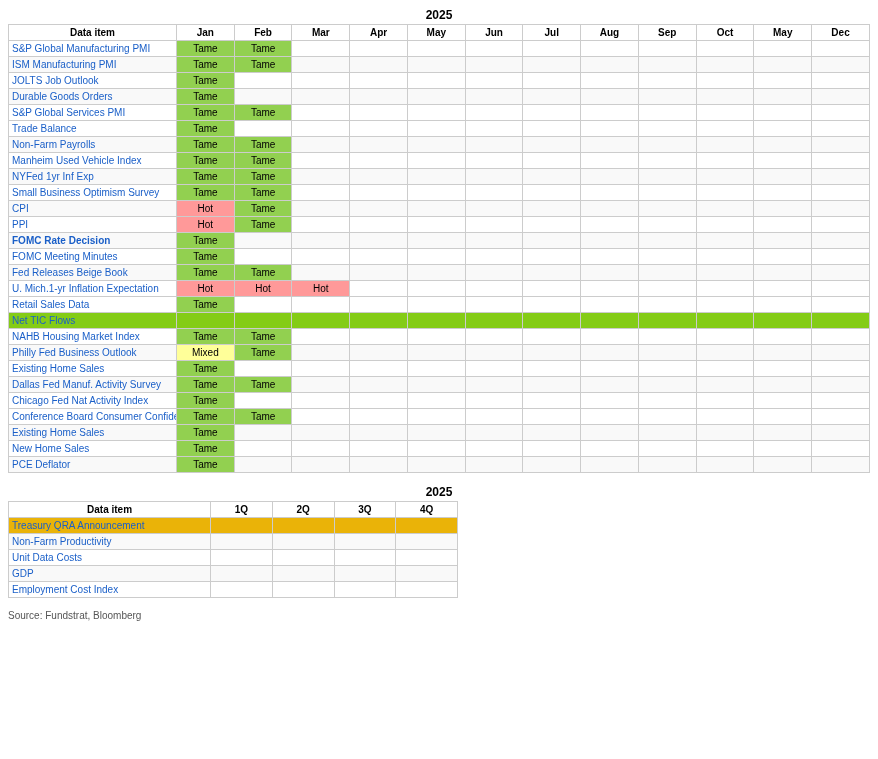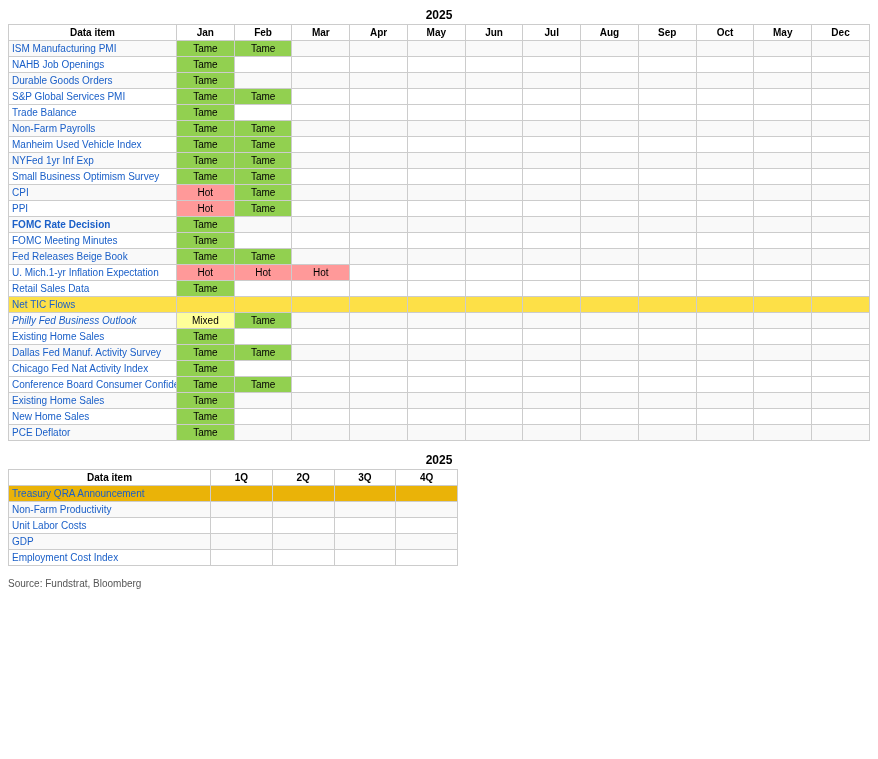--- a/index.html
+++ b/index.html
@@ -80,37 +80,52 @@
         <th style="width: 55px;">Jun</th>
         <th style="width: 55px;">Jul</th>
         <th style="width: 55px;">Aug</th>
         <th style="width: 55px;">Sep</th>
         <th style="width: 55px;">Oct</th>
         <th style="width: 55px;">May</th>
         <th style="width: 55px;">Dec</th>
       </tr>
   </thead>
   <tbody id="main-tbody">
+  <tr style="background: rgb(255, 255, 255);">
+        <td style="color: rgb(26, 95, 200);">S&amp;P Global Manufacturing PMI</td>
+        <td style="text-align: center; background: rgb(146, 208, 80);">Tame</td>
+        <td style="text-align: center; background: rgb(146, 208, 80);">Tame</td>
+        <td style="text-align: center;"></td>
+        <td style="text-align: center;"></td>
+        <td style="text-align: center;"></td>
+        <td style="text-align: center;"></td>
+        <td style="text-align: center;"></td>
+        <td style="text-align: center;"></td>
+        <td style="text-align: center;"></td>
+        <td style="text-align: center;"></td>
+        <td style="text-align: center;"></td>
+        <td style="text-align: center;"></td>
+      </tr>
       <tr style="background: rgb(249, 249, 249);">
         <td style="color: rgb(26, 95, 200);">ISM Manufacturing PMI</td>
         <td style="text-align: center; background: rgb(146, 208, 80);">Tame</td>
         <td style="text-align: center; background: rgb(146, 208, 80);">Tame</td>
         <td style="text-align: center;"></td>
         <td style="text-align: center;"></td>
         <td style="text-align: center;"></td>
         <td style="text-align: center;"></td>
         <td style="text-align: center;"></td>
         <td style="text-align: center;"></td>
         <td style="text-align: center;"></td>
         <td style="text-align: center;"></td>
         <td style="text-align: center;"></td>
         <td style="text-align: center;"></td>
       </tr>
       <tr style="background: rgb(255, 255, 255);">
-        <td style="color: rgb(26, 95, 200);">NAHB Job Openings</td>
+        <td style="color: rgb(26, 95, 200);">JOLTS Job Outlook</td>
         <td style="text-align: center; background: rgb(146, 208, 80);">Tame</td>
         <td style="text-align: center;"></td>
         <td style="text-align: center;"></td>
         <td style="text-align: center;"></td>
         <td style="text-align: center;"></td>
         <td style="text-align: center;"></td>
         <td style="text-align: center;"></td>
         <td style="text-align: center;"></td>
         <td style="text-align: center;"></td>
         <td style="text-align: center;"></td>
@@ -320,37 +335,52 @@
         <td style="text-align: center;"></td>
         <td style="text-align: center;"></td>
         <td style="text-align: center;"></td>
         <td style="text-align: center;"></td>
         <td style="text-align: center;"></td>
         <td style="text-align: center;"></td>
         <td style="text-align: center;"></td>
         <td style="text-align: center;"></td>
         <td style="text-align: center;"></td>
       </tr>
-      <tr style="background: #fde047;">
+      <tr style="background: #84cc16;">
         <td style="color: rgb(26, 95, 200);">Net TIC Flows</td>
         <td style="text-align: center;"></td>
         <td style="text-align: center;"></td>
         <td style="text-align: center;"></td>
         <td style="text-align: center;"></td>
         <td style="text-align: center;"></td>
         <td style="text-align: center;"></td>
         <td style="text-align: center;"></td>
         <td style="text-align: center;"></td>
         <td style="text-align: center;"></td>
         <td style="text-align: center;"></td>
         <td style="text-align: center;"></td>
         <td style="text-align: center;"></td>
       </tr>
-      <tr style="background: rgb(249, 249, 249);">
-        <td style="color: rgb(26, 95, 200); font-style: italic;">Philly Fed Business Outlook</td>
+      <tr style="background: rgb(255, 255, 255);">
+        <td style="color: rgb(26, 95, 200);">NAHB Housing Market Index</td>
+        <td style="text-align: center; background: rgb(146, 208, 80);">Tame</td>
+        <td style="text-align: center; background: rgb(146, 208, 80);">Tame</td>
+        <td style="text-align: center;"></td>
+        <td style="text-align: center;"></td>
+        <td style="text-align: center;"></td>
+        <td style="text-align: center;"></td>
+        <td style="text-align: center;"></td>
+        <td style="text-align: center;"></td>
+        <td style="text-align: center;"></td>
+        <td style="text-align: center;"></td>
+        <td style="text-align: center;"></td>
+        <td style="text-align: center;"></td>
+      </tr>
+      <tr style="background: rgb(249, 249, 249);">
+        <td style="color: rgb(26, 95, 200);">Philly Fed Business Outlook</td>
         <td style="text-align: center; background: rgb(255, 255, 153);">Mixed</td>
         <td style="text-align: center; background: rgb(146, 208, 80);">Tame</td>
         <td style="text-align: center;"></td>
         <td style="text-align: center;"></td>
         <td style="text-align: center;"></td>
         <td style="text-align: center;"></td>
         <td style="text-align: center;"></td>
         <td style="text-align: center;"></td>
         <td style="text-align: center;"></td>
         <td style="text-align: center;"></td>
@@ -489,21 +519,21 @@
         <td style="text-align: center;"></td>
       </tr>
       <tr style="background: rgb(249, 249, 249);">
         <td style="color: rgb(26, 95, 200);">Non-Farm Productivity</td>
         <td style="text-align: center;"></td>
         <td style="text-align: center;"></td>
         <td style="text-align: center;"></td>
         <td style="text-align: center;"></td>
       </tr>
       <tr style="background: rgb(255, 255, 255);">
-        <td style="color: rgb(26, 95, 200);">Unit Labor Costs</td>
+        <td style="color: rgb(26, 95, 200);">Unit Data Costs</td>
         <td style="text-align: center;"></td>
         <td style="text-align: center;"></td>
         <td style="text-align: center;"></td>
         <td style="text-align: center;"></td>
       </tr>
       <tr style="background: rgb(249, 249, 249);">
         <td style="color: rgb(26, 95, 200);">GDP</td>
         <td style="text-align: center;"></td>
         <td style="text-align: center;"></td>
         <td style="text-align: center;"></td>

